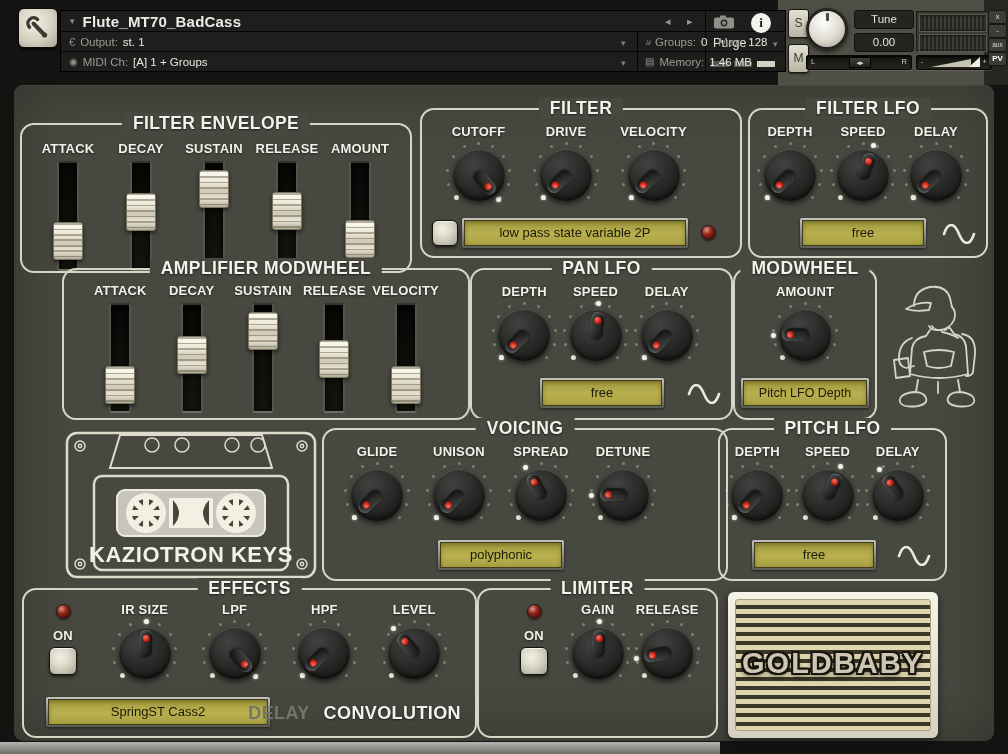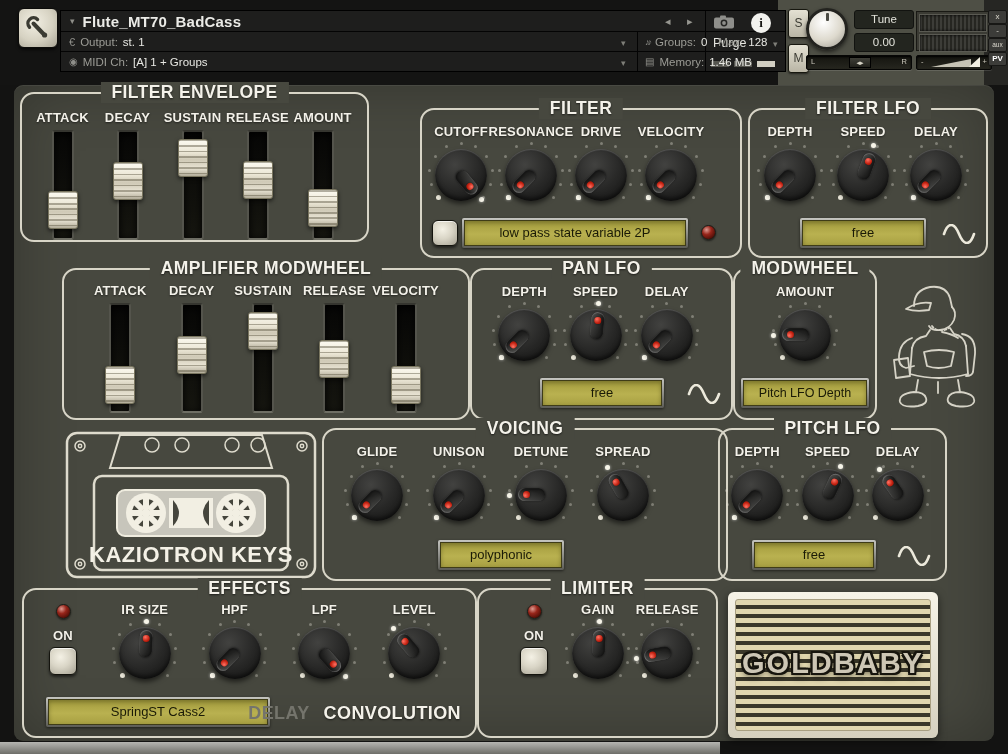--- a/index.html
+++ b/index.html
@@ -224,21 +224,21 @@
 
     <div class="mini-btn" style="top:10px">x</div>
     <div class="mini-btn" style="top:24px">-</div>
     <div class="mini-btn" style="top:38px;font-size:6.5px">aux</div>
     <div class="mini-btn" style="top:52px;font-weight:700;color:#fff">PV</div>
   </div>
 
   <div class="panel"></div>
   <div class="bottom-strip"></div>
 
-  <div class="sec" id="sec-filter_env" style="left:20px;top:92px;width:349px;height:150px">
+  <div class="sec" id="sec-filter_env" style="left:20px;top:123px;width:392px;height:150px">
     <span class="sec-title">FILTER ENVELOPE</span>
     <div class="slider-row" style="left:8px;right:12px;top:16px">
         <div class="slider-unit">
           <div class="ctl-label">ATTACK</div>
           <div class="vslider">
             <div class="vtrack"></div>
             <div class="vhandle" style="bottom: 10.8px;"></div>
           </div>
         </div>
         <div class="slider-unit">
@@ -285,42 +285,20 @@
             <div class="tick" style="left: 17.1993px; top: 3.43329px;"></div>
             <div class="tick" style="left: 31.5px; top: 0px;"></div>
             <div class="tick" style="left: 45.8007px; top: 3.43329px;"></div>
             <div class="tick" style="left: 56.984px; top: 12.9848px;"></div>
             <div class="tick" style="left: 62.6122px; top: 26.5723px;"></div>
             <div class="tick" style="left: 61.4583px; top: 41.234px;"></div>
             <div class="tick" style="left: 53.7739px; top: 53.7739px;"></div>
             <div class="tick val" style="left: 50.7478px; top: 54.6304px;"></div>
             <div class="knob-body"></div>
             <div class="knob-rot" style="transform: rotate(140deg);">
-              <div class="knob-ptr"></div>
-              <div class="knob-dot"></div>
-            </div>
-          </div>
-        </div>
-        <div class="knob-unit">
-          <div class="ctl-label">RESONANCE</div>
-          <div class="knob">
-            <div class="tick min" style="left: 8.22614px; top: 52.7739px;"></div>
-            <div class="tick" style="left: 1.54172px; top: 41.234px;"></div>
-            <div class="tick" style="left: 0.387817px; top: 26.5723px;"></div>
-            <div class="tick" style="left: 6.01596px; top: 12.9848px;"></div>
-            <div class="tick" style="left: 17.1993px; top: 3.43329px;"></div>
-            <div class="tick" style="left: 31.5px; top: 0px;"></div>
-            <div class="tick" style="left: 45.8007px; top: 3.43329px;"></div>
-            <div class="tick" style="left: 56.984px; top: 12.9848px;"></div>
-            <div class="tick" style="left: 62.6122px; top: 26.5723px;"></div>
-            <div class="tick" style="left: 61.4583px; top: 41.234px;"></div>
-            <div class="tick" style="left: 53.7739px; top: 53.7739px;"></div>
-            <div class="tick val" style="left: 8.22614px; top: 52.7739px;"></div>
-            <div class="knob-body"></div>
-            <div class="knob-rot" style="transform: rotate(-135deg);">
               <div class="knob-ptr"></div>
               <div class="knob-dot"></div>
             </div>
           </div>
         </div>
         <div class="knob-unit">
           <div class="ctl-label">DRIVE</div>
           <div class="knob">
             <div class="tick min" style="left: 8.22614px; top: 52.7739px;"></div>
             <div class="tick" style="left: 1.54172px; top: 41.234px;"></div>
@@ -660,58 +638,58 @@
             <div class="tick" style="left: 53.7739px; top: 53.7739px;"></div>
             <div class="tick val" style="left: 8.22614px; top: 52.7739px;"></div>
             <div class="knob-body"></div>
             <div class="knob-rot" style="transform: rotate(-135deg);">
               <div class="knob-ptr"></div>
               <div class="knob-dot"></div>
             </div>
           </div>
         </div>
         <div class="knob-unit">
+          <div class="ctl-label">SPREAD</div>
+          <div class="knob">
+            <div class="tick min" style="left: 8.22614px; top: 52.7739px;"></div>
+            <div class="tick" style="left: 1.54172px; top: 41.234px;"></div>
+            <div class="tick" style="left: 0.387817px; top: 26.5723px;"></div>
+            <div class="tick" style="left: 6.01596px; top: 12.9848px;"></div>
+            <div class="tick" style="left: 17.1993px; top: 3.43329px;"></div>
+            <div class="tick" style="left: 31.5px; top: 0px;"></div>
+            <div class="tick" style="left: 45.8007px; top: 3.43329px;"></div>
+            <div class="tick" style="left: 56.984px; top: 12.9848px;"></div>
+            <div class="tick" style="left: 62.6122px; top: 26.5723px;"></div>
+            <div class="tick" style="left: 61.4583px; top: 41.234px;"></div>
+            <div class="tick" style="left: 53.7739px; top: 53.7739px;"></div>
+            <div class="tick val" style="left: 14.75px; top: 3.2202px;"></div>
+            <div class="knob-body"></div>
+            <div class="knob-rot" style="transform: rotate(-30deg);">
+              <div class="knob-ptr"></div>
+              <div class="knob-dot"></div>
+            </div>
+          </div>
+        </div>
+        <div class="knob-unit">
           <div class="ctl-label">DETUNE</div>
           <div class="knob">
             <div class="tick min" style="left: 8.22614px; top: 52.7739px;"></div>
             <div class="tick" style="left: 1.54172px; top: 41.234px;"></div>
             <div class="tick" style="left: 0.387817px; top: 26.5723px;"></div>
             <div class="tick" style="left: 6.01596px; top: 12.9848px;"></div>
             <div class="tick" style="left: 17.1993px; top: 3.43329px;"></div>
             <div class="tick" style="left: 31.5px; top: 0px;"></div>
             <div class="tick" style="left: 45.8007px; top: 3.43329px;"></div>
             <div class="tick" style="left: 56.984px; top: 12.9848px;"></div>
             <div class="tick" style="left: 62.6122px; top: 26.5723px;"></div>
             <div class="tick" style="left: 61.4583px; top: 41.234px;"></div>
             <div class="tick" style="left: 53.7739px; top: 53.7739px;"></div>
             <div class="tick val" style="left: -1px; top: 30.5px;"></div>
             <div class="knob-body"></div>
             <div class="knob-rot" style="transform: rotate(-90deg);">
-              <div class="knob-ptr"></div>
-              <div class="knob-dot"></div>
-            </div>
-          </div>
-        </div>
-        <div class="knob-unit">
-          <div class="ctl-label">SPREAD</div>
-          <div class="knob">
-            <div class="tick min" style="left: 8.22614px; top: 52.7739px;"></div>
-            <div class="tick" style="left: 1.54172px; top: 41.234px;"></div>
-            <div class="tick" style="left: 0.387817px; top: 26.5723px;"></div>
-            <div class="tick" style="left: 6.01596px; top: 12.9848px;"></div>
-            <div class="tick" style="left: 17.1993px; top: 3.43329px;"></div>
-            <div class="tick" style="left: 31.5px; top: 0px;"></div>
-            <div class="tick" style="left: 45.8007px; top: 3.43329px;"></div>
-            <div class="tick" style="left: 56.984px; top: 12.9848px;"></div>
-            <div class="tick" style="left: 62.6122px; top: 26.5723px;"></div>
-            <div class="tick" style="left: 61.4583px; top: 41.234px;"></div>
-            <div class="tick" style="left: 53.7739px; top: 53.7739px;"></div>
-            <div class="tick val" style="left: 14.75px; top: 3.2202px;"></div>
-            <div class="knob-body"></div>
-            <div class="knob-rot" style="transform: rotate(-30deg);">
               <div class="knob-ptr"></div>
               <div class="knob-dot"></div>
             </div>
           </div>
         </div>
       </div>
     <div class="lcd-frame" style="left:114px;bottom:9px;width:126px">
       <div class="lcd">polyphonic</div>
     </div>
   </div>
@@ -875,58 +853,58 @@
             <div class="tick" style="left: 53.7739px; top: 53.7739px;"></div>
             <div class="tick val" style="left: 32.1486px; top: -0.95683px;"></div>
             <div class="knob-body"></div>
             <div class="knob-rot" style="transform: rotate(3deg);">
               <div class="knob-ptr"></div>
               <div class="knob-dot"></div>
             </div>
           </div>
         </div>
         <div class="knob-unit">
+          <div class="ctl-label">LPF</div>
+          <div class="knob">
+            <div class="tick min" style="left: 8.22614px; top: 52.7739px;"></div>
+            <div class="tick" style="left: 1.54172px; top: 41.234px;"></div>
+            <div class="tick" style="left: 0.387817px; top: 26.5723px;"></div>
+            <div class="tick" style="left: 6.01596px; top: 12.9848px;"></div>
+            <div class="tick" style="left: 17.1993px; top: 3.43329px;"></div>
+            <div class="tick" style="left: 31.5px; top: 0px;"></div>
+            <div class="tick" style="left: 45.8007px; top: 3.43329px;"></div>
+            <div class="tick" style="left: 56.984px; top: 12.9848px;"></div>
+            <div class="tick" style="left: 62.6122px; top: 26.5723px;"></div>
+            <div class="tick" style="left: 61.4583px; top: 41.234px;"></div>
+            <div class="tick" style="left: 53.7739px; top: 53.7739px;"></div>
+            <div class="tick val" style="left: 51.5776px; top: 53.9091px;"></div>
+            <div class="knob-body"></div>
+            <div class="knob-rot" style="transform: rotate(138deg);">
+              <div class="knob-ptr"></div>
+              <div class="knob-dot"></div>
+            </div>
+          </div>
+        </div>
+        <div class="knob-unit">
           <div class="ctl-label">HPF</div>
           <div class="knob">
             <div class="tick min" style="left: 8.22614px; top: 52.7739px;"></div>
             <div class="tick" style="left: 1.54172px; top: 41.234px;"></div>
             <div class="tick" style="left: 0.387817px; top: 26.5723px;"></div>
             <div class="tick" style="left: 6.01596px; top: 12.9848px;"></div>
             <div class="tick" style="left: 17.1993px; top: 3.43329px;"></div>
             <div class="tick" style="left: 31.5px; top: 0px;"></div>
             <div class="tick" style="left: 45.8007px; top: 3.43329px;"></div>
             <div class="tick" style="left: 56.984px; top: 12.9848px;"></div>
             <div class="tick" style="left: 62.6122px; top: 26.5723px;"></div>
             <div class="tick" style="left: 61.4583px; top: 41.234px;"></div>
             <div class="tick" style="left: 53.7739px; top: 53.7739px;"></div>
             <div class="tick val" style="left: 8.22614px; top: 52.7739px;"></div>
             <div class="knob-body"></div>
             <div class="knob-rot" style="transform: rotate(-135deg);">
-              <div class="knob-ptr"></div>
-              <div class="knob-dot"></div>
-            </div>
-          </div>
-        </div>
-        <div class="knob-unit">
-          <div class="ctl-label">LPF</div>
-          <div class="knob">
-            <div class="tick min" style="left: 8.22614px; top: 52.7739px;"></div>
-            <div class="tick" style="left: 1.54172px; top: 41.234px;"></div>
-            <div class="tick" style="left: 0.387817px; top: 26.5723px;"></div>
-            <div class="tick" style="left: 6.01596px; top: 12.9848px;"></div>
-            <div class="tick" style="left: 17.1993px; top: 3.43329px;"></div>
-            <div class="tick" style="left: 31.5px; top: 0px;"></div>
-            <div class="tick" style="left: 45.8007px; top: 3.43329px;"></div>
-            <div class="tick" style="left: 56.984px; top: 12.9848px;"></div>
-            <div class="tick" style="left: 62.6122px; top: 26.5723px;"></div>
-            <div class="tick" style="left: 61.4583px; top: 41.234px;"></div>
-            <div class="tick" style="left: 53.7739px; top: 53.7739px;"></div>
-            <div class="tick val" style="left: 51.5776px; top: 53.9091px;"></div>
-            <div class="knob-body"></div>
-            <div class="knob-rot" style="transform: rotate(138deg);">
               <div class="knob-ptr"></div>
               <div class="knob-dot"></div>
             </div>
           </div>
         </div>
         <div class="knob-unit">
           <div class="ctl-label">LEVEL</div>
           <div class="knob">
             <div class="tick min" style="left: 8.22614px; top: 52.7739px;"></div>
             <div class="tick" style="left: 1.54172px; top: 41.234px;"></div>

